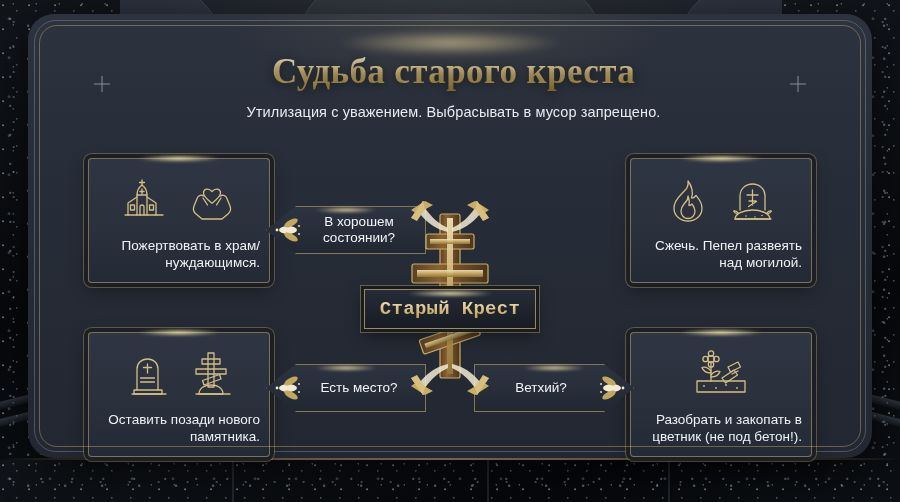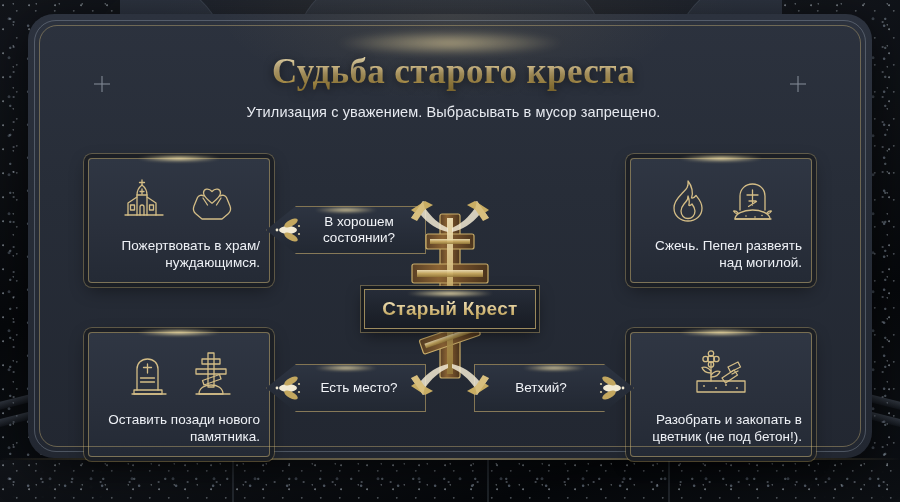--- a/index.html
+++ b/index.html
@@ -195,21 +195,21 @@
     border: 1px solid rgba(198,172,108,0.75);
     box-shadow: 0 0 0 3px rgba(20,24,31,0.95), 0 0 0 4px rgba(186,162,102,0.45), 0 6px 16px rgba(0,0,0,0.5);
   }
   #plaque .glint {
     position: absolute; left: 50%; top: 0; transform: translateX(-50%);
     width: 88px; height: 7px;
     background: radial-gradient(ellipse at center, rgba(255,238,182,0.95), rgba(255,220,140,0) 70%);
     filter: blur(1.6px);
   }
   #plaque-text {
-    font-family: Liberation Sans, sans-serif;
+    font-family: Liberation Mono, monospace;
     font-size: 19px; font-weight: 700; letter-spacing: .3px;
     background: linear-gradient(180deg, #f6ebc6 0%, #ddc68f 45%, #bfa359 85%);
     -webkit-background-clip: text; background-clip: text;
     -webkit-text-fill-color: transparent; color: #ddc68f;
   }
 </style>
 </head>
 <body>
 
 <div id="stage">

